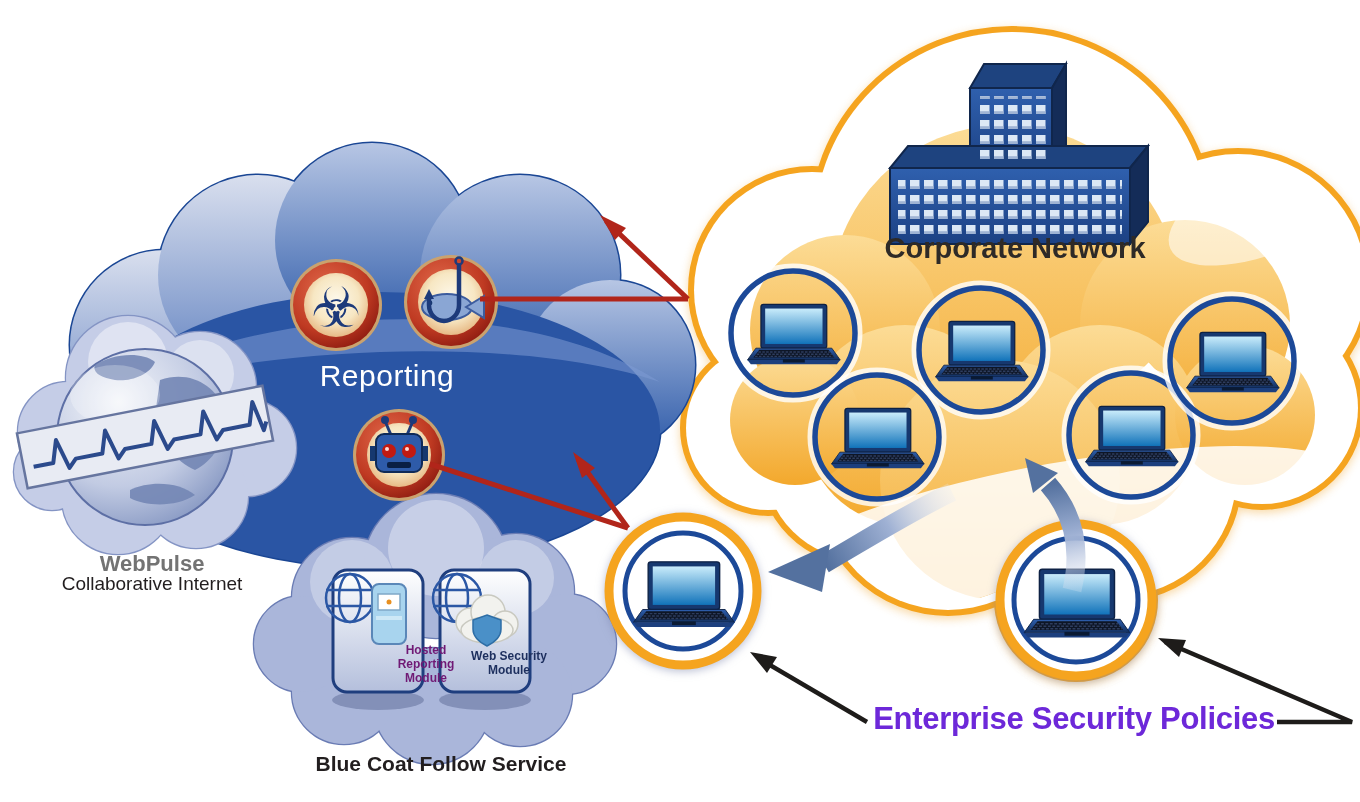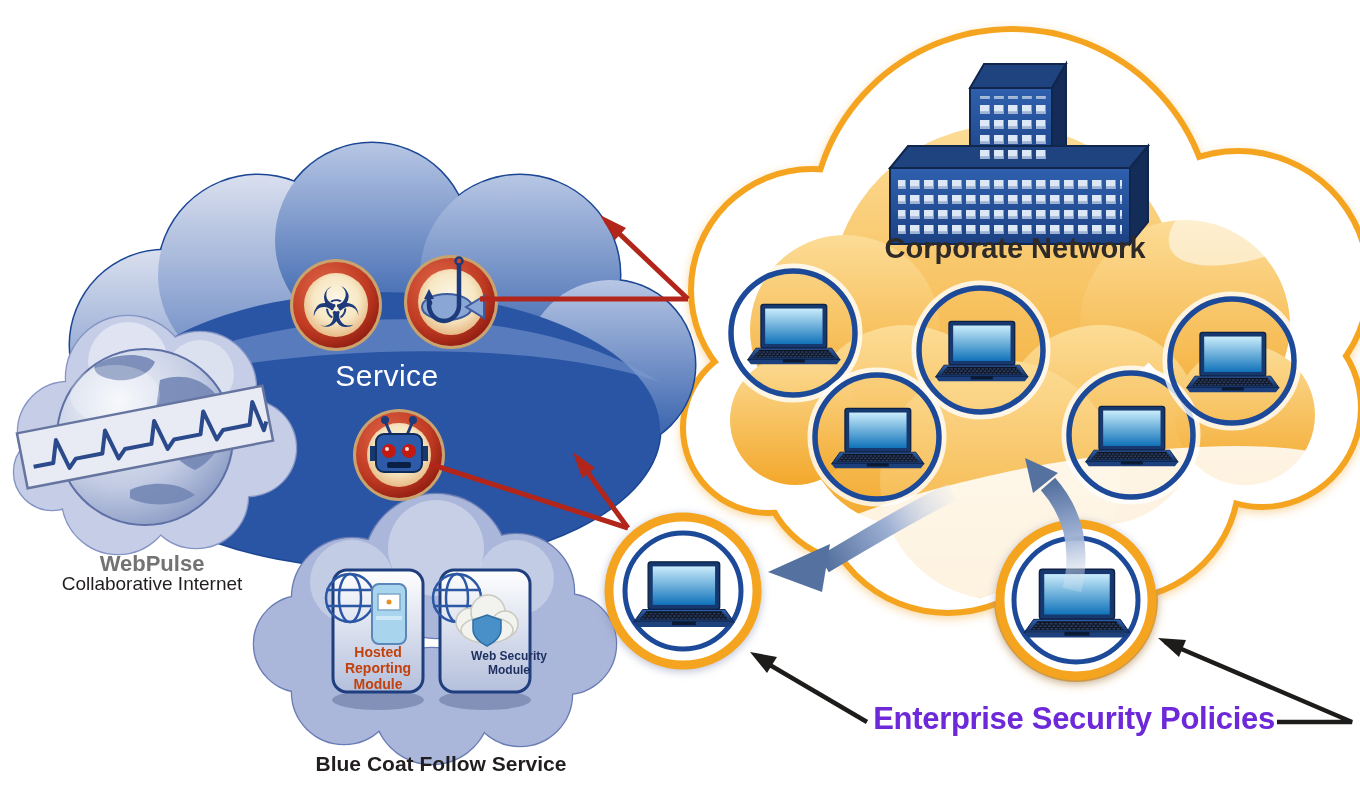--- a/index.html
+++ b/index.html
@@ -5,21 +5,21 @@
   html,body{margin:0;padding:0;background:#fff;}
   .stage{position:relative;width:1360px;height:802px;background:#ffffff;overflow:hidden;
          font-family:"Liberation Sans",sans-serif;}
   .stage svg{position:absolute;left:0;top:0;}
   .lbl{position:absolute;text-align:center;pointer-events:none;}
   .lbl-internet{left:317px;top:359px;width:140px;font-size:30px;font-weight:400;color:#ffffff;letter-spacing:.5px;}
   .lbl-webpulse-title{left:32px;top:551px;width:240px;font-size:22px;font-weight:700;color:#737373;}
   .lbl-webpulse-sub{left:32px;top:573px;width:240px;font-size:19px;font-weight:400;color:#221e1f;}
   .lbl-bluecoat{left:291px;top:752px;width:300px;font-size:21px;font-weight:700;color:#221e1f;}
   .lbl-corp{left:862px;top:232px;width:306px;font-size:29px;font-weight:700;color:#2e2a27;}
-  .lbl-mod1{left:333px;top:644px;width:90px;font-size:14px;font-weight:700;color:#c2410c;line-height:1.15;}
+  .lbl-mod1{left:333px;top:644px;width:90px;font-size:12px;font-weight:700;color:#701a75;line-height:1.15;padding-left:48px;}
   .lbl-mod2{left:440px;top:650px;width:90px;font-size:12px;font-weight:700;color:#1d2f5e;line-height:1.15;padding-left:24px;}
   .lbl-esp-title{left:858px;top:701px;width:432px;font-size:31px;font-weight:700;color:#6d28d9;letter-spacing:-.3px;}
   .lbl-esp-1{left:810px;top:741px;width:530px;font-size:23px;font-weight:600;color:#221f1f;}
   .lbl-esp-2{left:810px;top:768px;width:530px;font-size:23px;font-weight:600;color:#221f1f;}
 </style>
 </head>
 <body>
 
 <div class="stage">
 <svg width="1360" height="802" viewBox="0 0 1360 802">
@@ -378,21 +378,21 @@
   <g stroke="#1e1c1a" stroke-width="4.5" fill="#1e1c1a">
     <line x1="867" y1="722" x2="758" y2="658"></line>
     <polygon points="750,652 777,657 767,673" stroke="none"></polygon>
   </g>
   <g stroke="#1e1c1a" stroke-width="4.5" fill="#1e1c1a">
     <polyline points="1277,722 1352,722 1165,642" fill="none"></polyline>
     <polygon points="1158,638 1186,640 1179,657" stroke="none"></polygon>
   </g>
 </svg>
 
-<div class="lbl lbl-internet">Service</div>
+<div class="lbl lbl-internet">Reporting</div>
 
 <div class="lbl lbl-webpulse-title">WebPulse</div>
 <div class="lbl lbl-webpulse-sub">Collaborative Internet</div>
 
 <div class="lbl lbl-mod1">Hosted Reporting Module</div>
 <div class="lbl lbl-mod2">Web Security Module</div>
 
 <div class="lbl lbl-bluecoat">Blue Coat Follow Service</div>
 
 <div class="lbl lbl-corp">Corporate Network</div>

